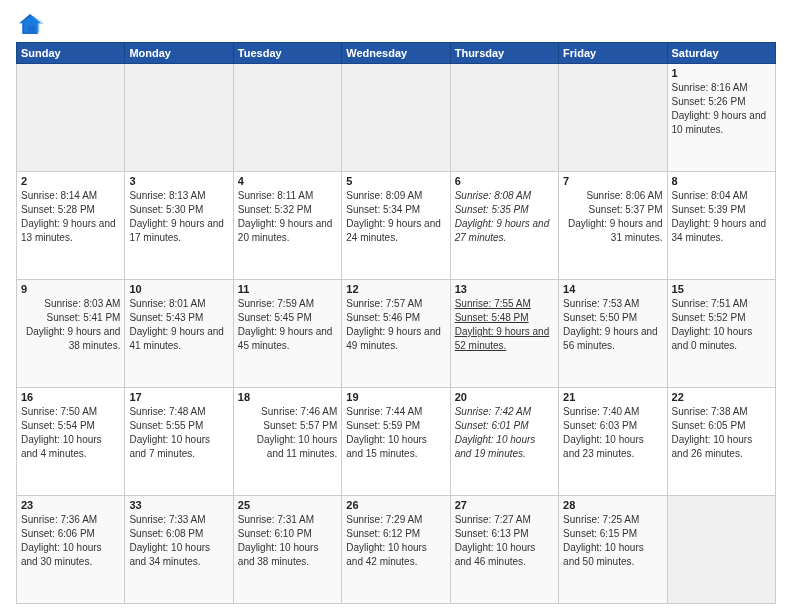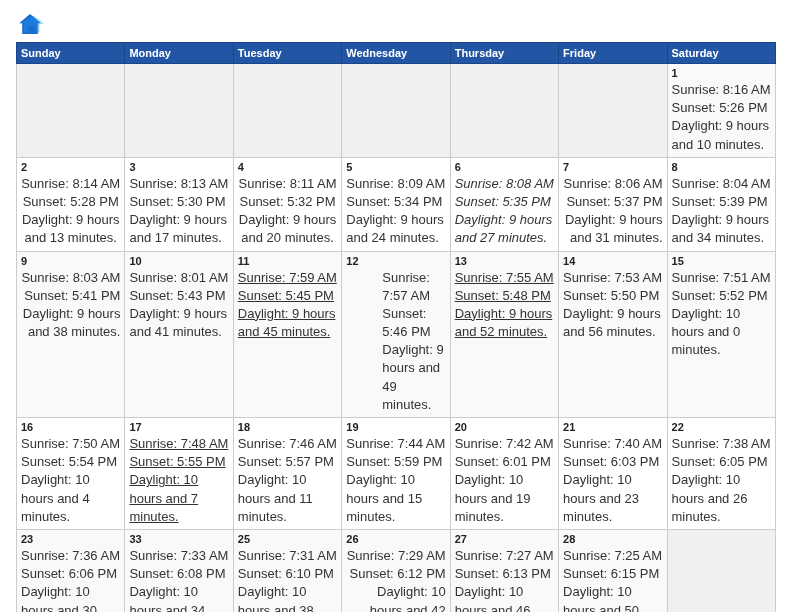--- a/index.html
+++ b/index.html
@@ -80,21 +80,21 @@
       background: #f9f9f9;
     }
     .day-number {
       font-size: 11px;
       font-weight: bold;
       color: #222;
       display: block;
       margin-bottom: 2px;
     }
     .day-info {
-      font-size: 13px;
+      font-size: 10px;
       line-height: 1.4;
       color: #333;
     }
     .empty-cell {
       background: #f0f0f0 !important;
     }
   </style>
 </head>
 <body>
 
@@ -140,33 +140,33 @@
           <td>
             <span class="day-number">1</span>
             <div class="day-info" style="white-space: pre-line;">Sunrise: 8:16 AM
 Sunset: 5:26 PM
 Daylight: 9 hours and 10 minutes.</div>
           </td>
         </tr>
         <tr>
           <td>
             <span class="day-number">2</span>
-            <div class="day-info" style="white-space: pre-line; text-align: center;">Sunrise: 8:14 AM
+            <div class="day-info" style="white-space: pre-line;">Sunrise: 8:14 AM
 Sunset: 5:28 PM
 Daylight: 9 hours and 13 minutes.</div>
           </td>
           <td>
             <span class="day-number">3</span>
             <div class="day-info" style="white-space: pre-line;">Sunrise: 8:13 AM
 Sunset: 5:30 PM
 Daylight: 9 hours and 17 minutes.</div>
           </td>
           <td>
             <span class="day-number">4</span>
-            <div class="day-info" style="white-space: pre-line; text-align: center;">Sunrise: 8:11 AM
+            <div class="day-info" style="white-space: pre-line;">Sunrise: 8:11 AM
 Sunset: 5:32 PM
 Daylight: 9 hours and 20 minutes.</div>
           </td>
           <td>
             <span class="day-number">5</span>
             <div class="day-info" style="white-space: pre-line;">Sunrise: 8:09 AM
 Sunset: 5:34 PM
 Daylight: 9 hours and 24 minutes.</div>
           </td>
           <td>
@@ -196,27 +196,27 @@
 Daylight: 9 hours and 38 minutes.</div>
           </td>
           <td>
             <span class="day-number">10</span>
             <div class="day-info" style="white-space: pre-line;">Sunrise: 8:01 AM
 Sunset: 5:43 PM
 Daylight: 9 hours and 41 minutes.</div>
           </td>
           <td>
             <span class="day-number">11</span>
-            <div class="day-info" style="white-space: pre-line; text-decoration: underline;">Sunrise: 7:59 AM
+            <div class="day-info" style="white-space: pre-line;">Sunrise: 7:59 AM
 Sunset: 5:45 PM
 Daylight: 9 hours and 45 minutes.</div>
           </td>
           <td>
             <span class="day-number">12</span>
-            <div class="day-info" style="white-space: pre-line; margin-left: 36px;">Sunrise: 7:57 AM
+            <div class="day-info" style="white-space: pre-line;">Sunrise: 7:57 AM
 Sunset: 5:46 PM
 Daylight: 9 hours and 49 minutes.</div>
           </td>
           <td>
             <span class="day-number">13</span>
             <div class="day-info" style="white-space: pre-line; text-decoration: underline;">Sunrise: 7:55 AM
 Sunset: 5:48 PM
 Daylight: 9 hours and 52 minutes.</div>
           </td>
           <td>
@@ -234,39 +234,39 @@
         </tr>
         <tr>
           <td>
             <span class="day-number">16</span>
             <div class="day-info" style="white-space: pre-line;">Sunrise: 7:50 AM
 Sunset: 5:54 PM
 Daylight: 10 hours and 4 minutes.</div>
           </td>
           <td>
             <span class="day-number">17</span>
-            <div class="day-info" style="white-space: pre-line; text-decoration: underline;">Sunrise: 7:48 AM
+            <div class="day-info" style="white-space: pre-line;">Sunrise: 7:48 AM
 Sunset: 5:55 PM
 Daylight: 10 hours and 7 minutes.</div>
           </td>
           <td>
             <span class="day-number">18</span>
-            <div class="day-info" style="white-space: pre-line;">Sunrise: 7:46 AM
+            <div class="day-info" style="white-space: pre-line; text-align: right;">Sunrise: 7:46 AM
 Sunset: 5:57 PM
 Daylight: 10 hours and 11 minutes.</div>
           </td>
           <td>
             <span class="day-number">19</span>
             <div class="day-info" style="white-space: pre-line;">Sunrise: 7:44 AM
 Sunset: 5:59 PM
 Daylight: 10 hours and 15 minutes.</div>
           </td>
           <td>
             <span class="day-number">20</span>
-            <div class="day-info" style="white-space: pre-line;">Sunrise: 7:42 AM
+            <div class="day-info" style="white-space: pre-line; font-style: italic;">Sunrise: 7:42 AM
 Sunset: 6:01 PM
 Daylight: 10 hours and 19 minutes.</div>
           </td>
           <td>
             <span class="day-number">21</span>
             <div class="day-info" style="white-space: pre-line;">Sunrise: 7:40 AM
 Sunset: 6:03 PM
 Daylight: 10 hours and 23 minutes.</div>
           </td>
           <td>
@@ -290,21 +290,21 @@
 Daylight: 10 hours and 34 minutes.</div>
           </td>
           <td>
             <span class="day-number">25</span>
             <div class="day-info" style="white-space: pre-line;">Sunrise: 7:31 AM
 Sunset: 6:10 PM
 Daylight: 10 hours and 38 minutes.</div>
           </td>
           <td>
             <span class="day-number">26</span>
-            <div class="day-info" style="white-space: pre-line; text-align: right;">Sunrise: 7:29 AM
+            <div class="day-info" style="white-space: pre-line;">Sunrise: 7:29 AM
 Sunset: 6:12 PM
 Daylight: 10 hours and 42 minutes.</div>
           </td>
           <td>
             <span class="day-number">27</span>
             <div class="day-info" style="white-space: pre-line;">Sunrise: 7:27 AM
 Sunset: 6:13 PM
 Daylight: 10 hours and 46 minutes.</div>
           </td>
           <td>

